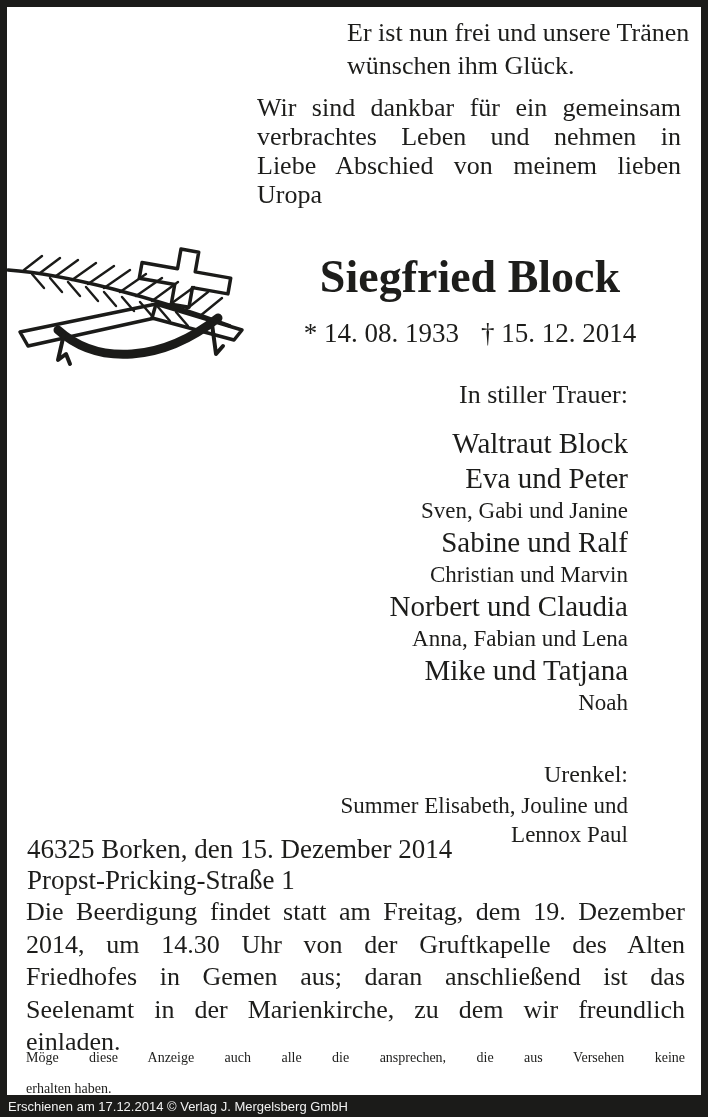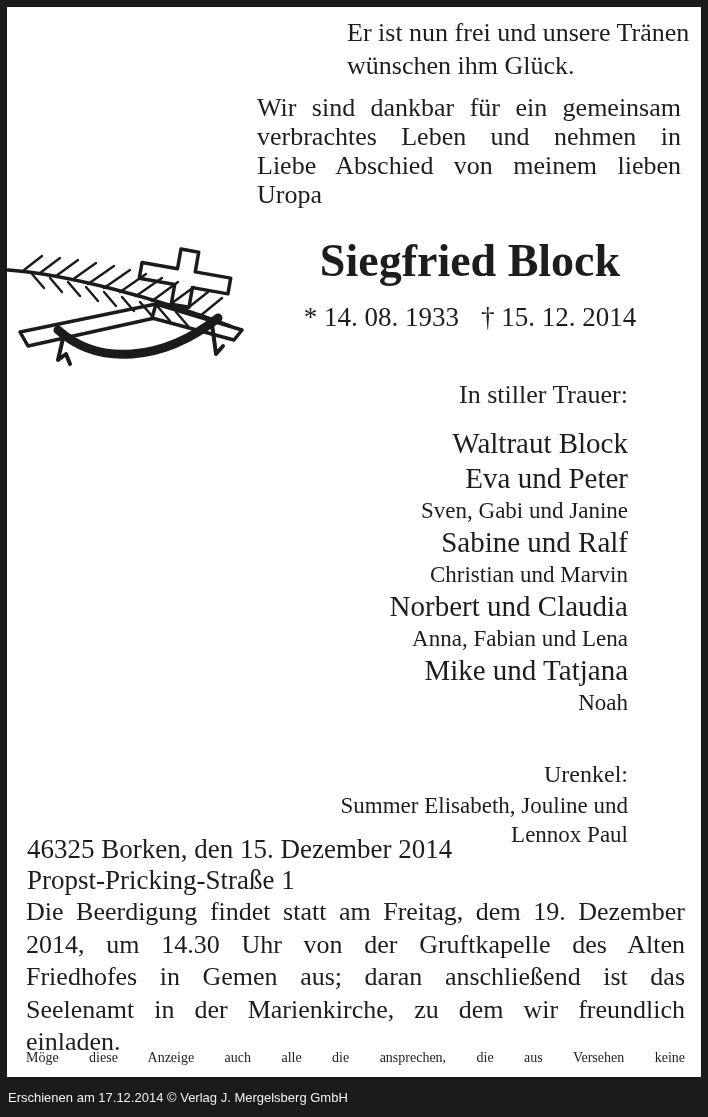--- a/index.html
+++ b/index.html
@@ -14,35 +14,35 @@
     overflow: hidden;
   }
   .frame {
     position: absolute; inset: 0;
     border: 7px solid #1b1b19;
     pointer-events: none;
     z-index: 5;
   }
   .footer {
     position: absolute; left: 0; right: 0; bottom: 0;
-    height: 40px;
+    height: 22px;
     background: #1b1b19;
     color: #f1f1f1;
     font-family: "Liberation Sans", "DejaVu Sans", sans-serif;
     font-size: 13px;
     display: flex; align-items: center;
     padding-left: 8px;
     z-index: 6;
   }
   .illustration { position: absolute; left: 6px; top: 240px; width: 244px; height: 134px; }
   .verse { position: absolute; left: 347px; top: 16px; font-size: 26px; line-height: 33px; }
   .intro { position: absolute; left: 257px; top: 93px; width: 424px; font-size: 26px; line-height: 29px; }
   .jline { text-align: justify; text-align-last: justify; }
   .jlast { text-align: center; text-align-last: left; }
-  .deceased { position: absolute; left: 275px; top: 236px; width: 390px; text-align: center; }
+  .deceased { position: absolute; left: 275px; top: 252px; width: 390px; text-align: center; }
   .deceased-name { font-size: 46px; font-weight: bold; line-height: 50px; }
   .dates { display: flex; justify-content: center; gap: 22px; font-size: 27px; margin-top: 16px; white-space: nowrap; }
   .family { position: absolute; left: 340px; top: 380px; width: 288px; text-align: right; }
   .trauer { font-size: 26px; line-height: 30px; margin-bottom: 16px; }
   .m-name { font-size: 29px; line-height: 35px; }
   .m-sub { font-size: 23px; line-height: 29px; }
   .m-sub:empty { display: none; }
   .urenkel .m-name { font-size: 24px; line-height: 34px; margin-top: 40px; }
   .addr { position: absolute; left: 27px; top: 834px; font-size: 27px; line-height: 31px; }
   .funeral { position: absolute; left: 26px; top: 896px; width: 659px; font-size: 26px; line-height: 32.5px; }

